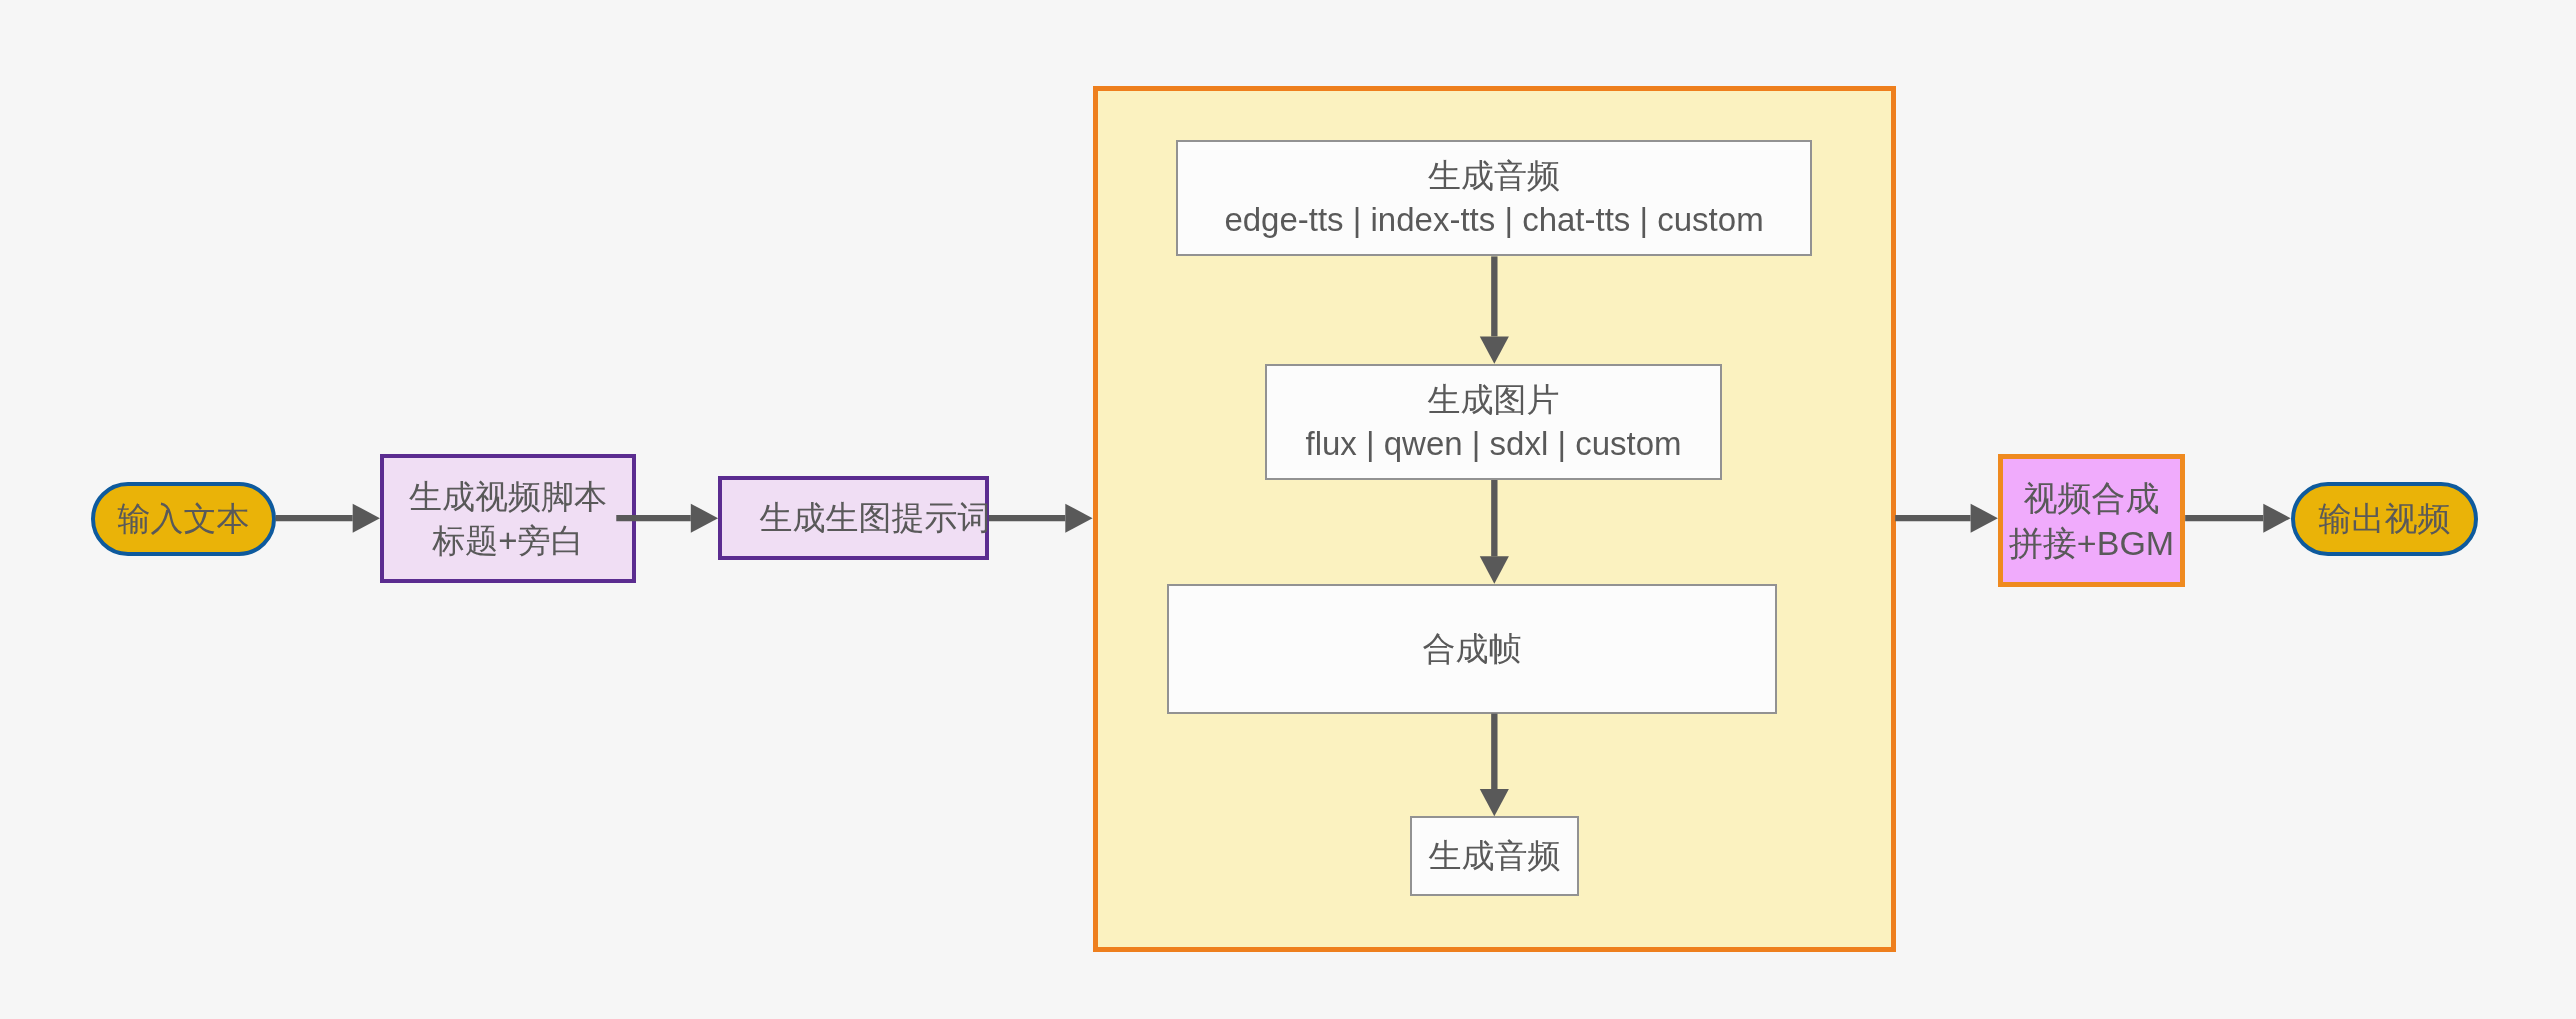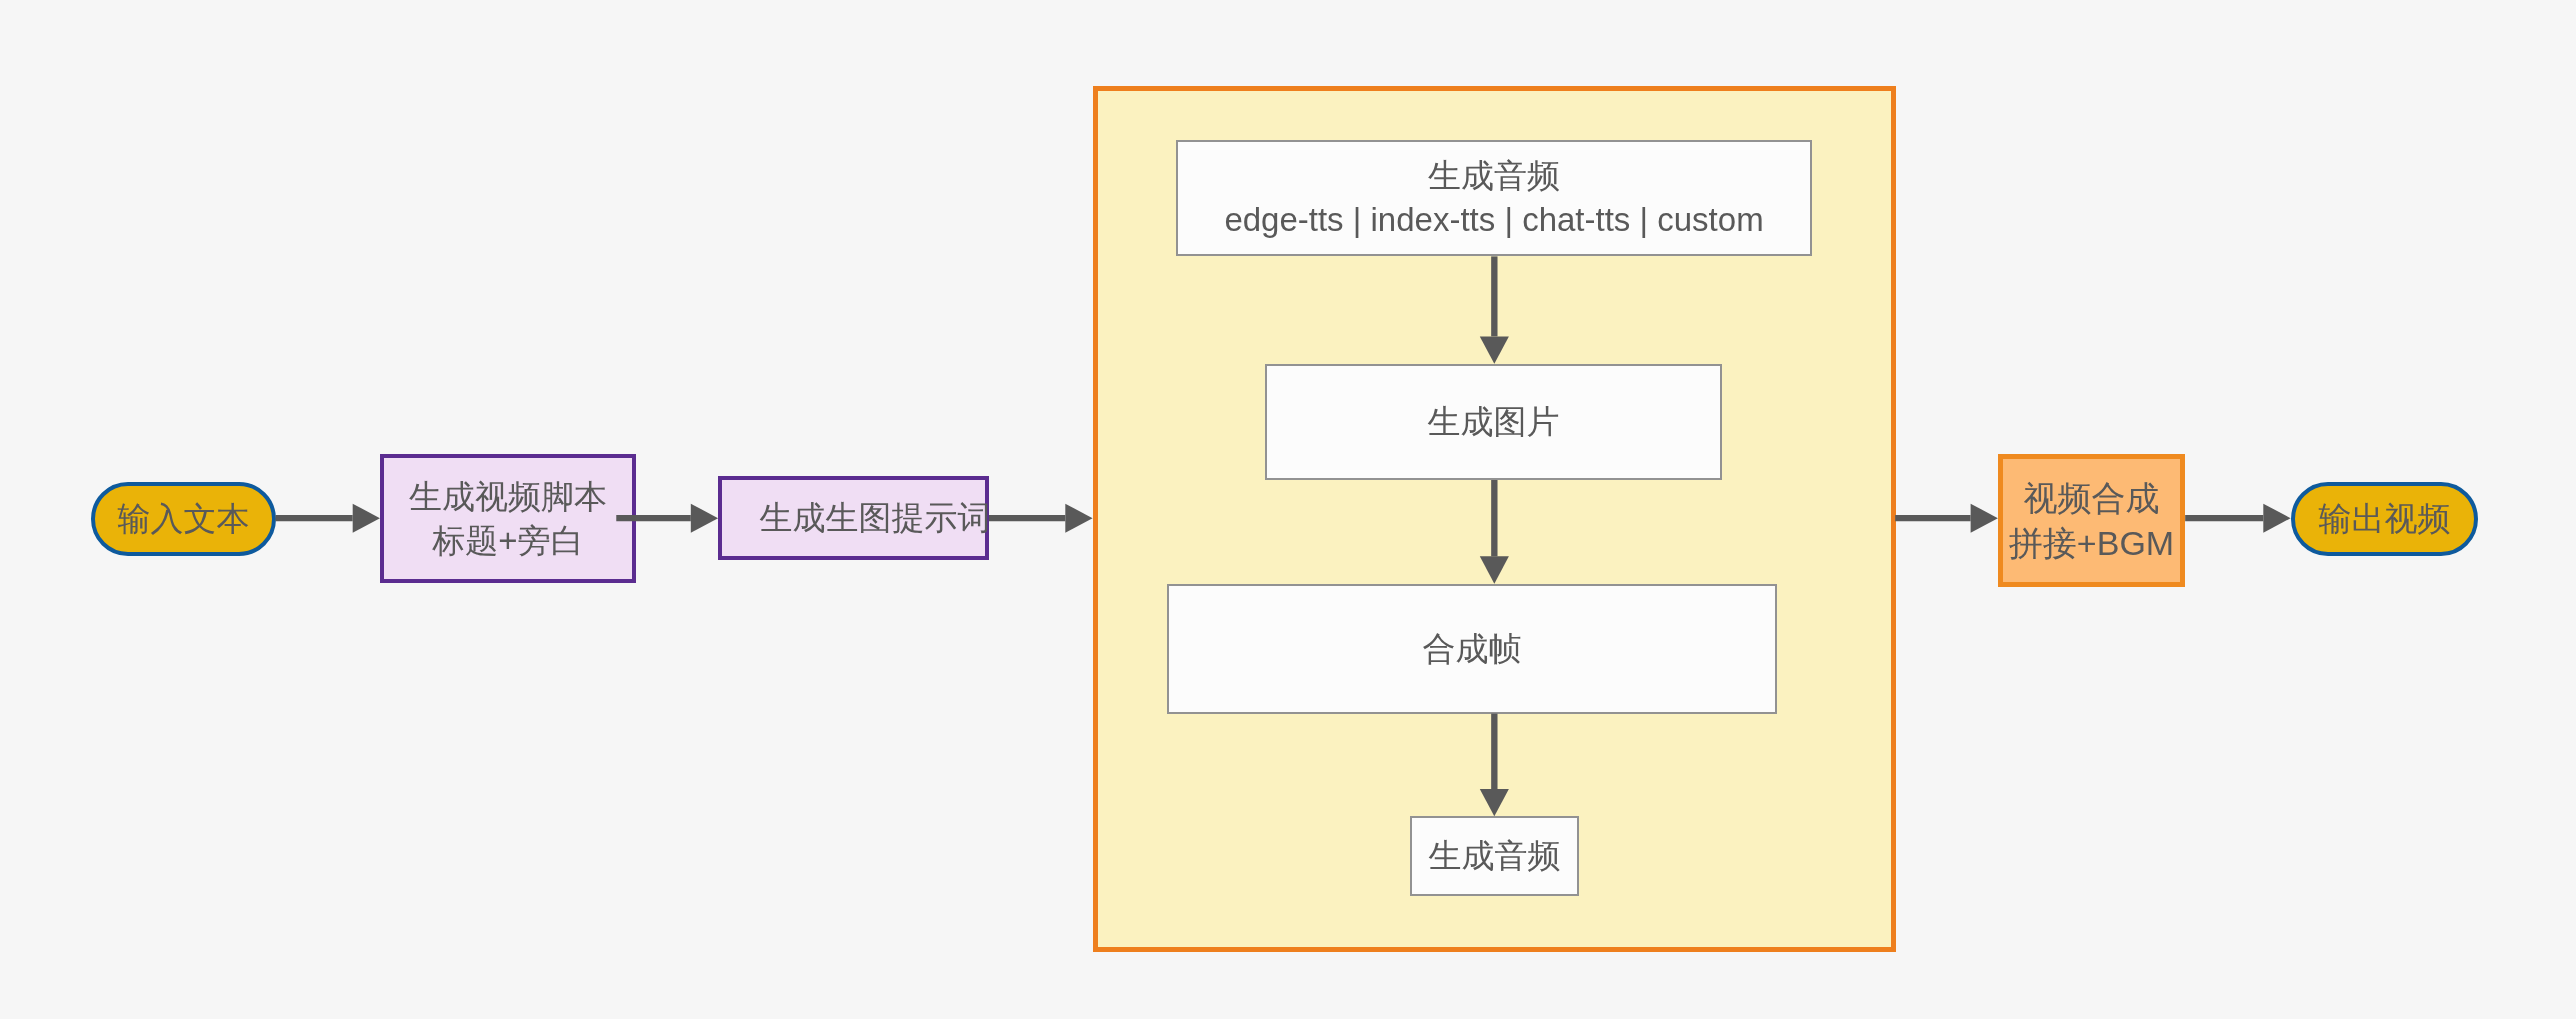--- a/index.html
+++ b/index.html
@@ -35,21 +35,21 @@
   .group{
     background:#fbf2c0;
     border:5.5px solid #ee7f1d;
   }
   .white{
     background:#fcfcfc;
     border:2.7px solid #929292;
     font-size:33px;
   }
   .orange{
-    background:#fdba74;
+    background:#f0abfc;
     border:5.5px solid #ef8a1f;
     font-size:34px;
   }
   #node-input  {left:91px; top:482px; width:185px; height:74px;}
   #node-script {left:380px; top:454px; width:256px; height:129px;}
   #node-prompt {left:718px; top:476px; width:271px; height:84px;padding-left:43px;}
   #group-pipeline{left:1093px; top:86px; width:803px; height:866px;}
   #node-audio  {left:1176px; top:140px; width:636px; height:116px;}
   #node-image  {left:1265px; top:364px; width:457px; height:116px;}
   #node-frame  {left:1167px; top:584px; width:610px; height:130px;}
@@ -84,20 +84,21 @@
     <span>生成生图提示词</span>
   </div>
 
   <div class="node white" id="node-audio">
     <span>生成音频</span>
     <span>edge-tts | index-tts | chat-tts | custom</span>
   </div>
 
   <div class="node white" id="node-image">
     <span>生成图片</span>
+    <span>flux | qwen | sdxl | custom</span>
   </div>
 
   <div class="node white" id="node-frame">
     <span>合成帧</span>
   </div>
 
   <div class="node white" id="node-render">
     <span>生成音频</span>
   </div>
 

